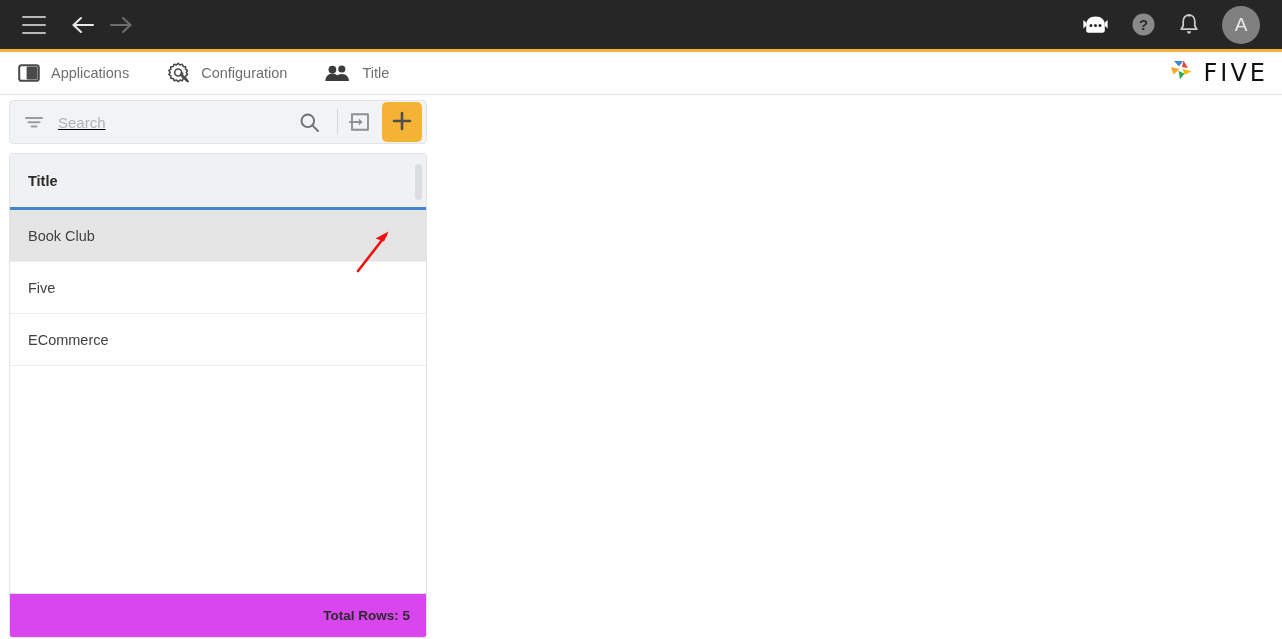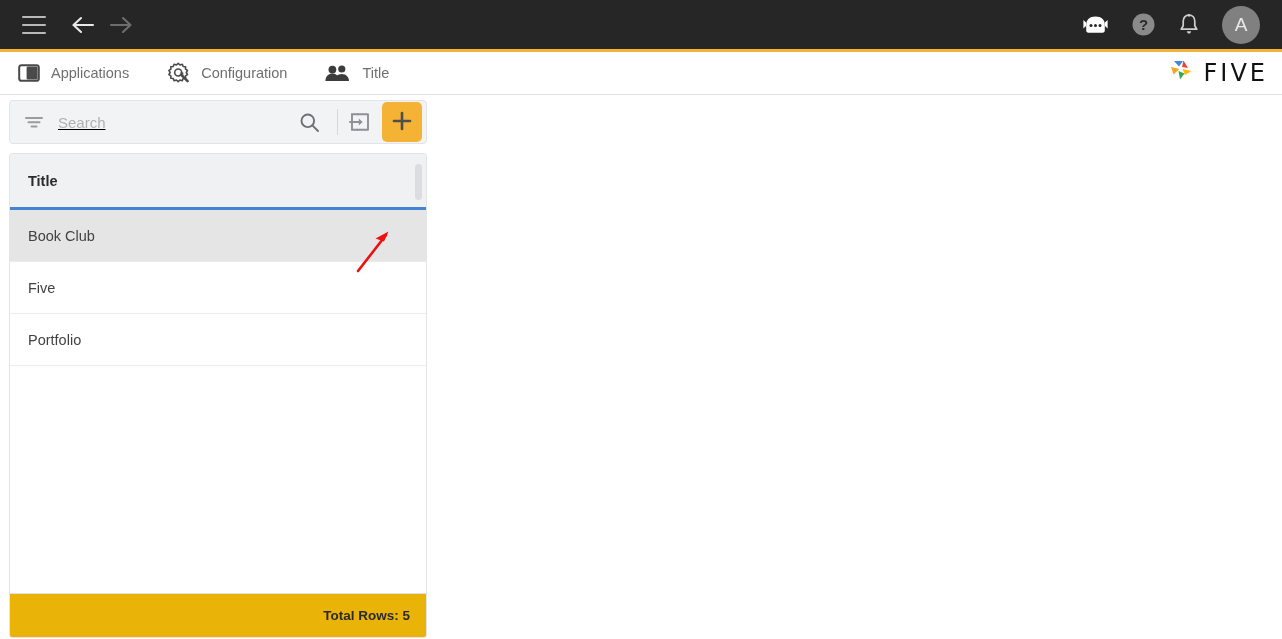--- a/index.html
+++ b/index.html
@@ -216,21 +216,21 @@
     padding-left: 18px;
     border-bottom: 1px solid #ececec;
     cursor: pointer;
     font-size: 14.5px;
     color: #424242;
   }
   .row.alt { background: #e5e5e5; }
   .tfoot {
     flex: 0 0 auto;
     height: 44px;
-    background: #eab308;
+    background: #d946ef;
     border-top: 1px solid #e0e1e3;
     display: flex;
     align-items: center;
     justify-content: flex-end;
     padding-right: 16px;
     font-size: 13.5px;
     font-weight: bold;
     color: #2b2b2b;
   }
 
@@ -408,21 +408,21 @@
       </div>
 
       <div class="tbody">
         <div class="row alt">
           <span>Book Club</span>
         </div>
         <div class="row">
           <span>Five</span>
         </div>
         <div class="row">
-          <span>Portfolio</span>
+          <span>ECommerce</span>
         </div>
       </div>
 
       <div class="tfoot">
         <span>Total Rows: 5</span>
       </div>
     </div>
   </div>
 
   <svg class="annot-arrow" viewBox="0 0 44 48">

